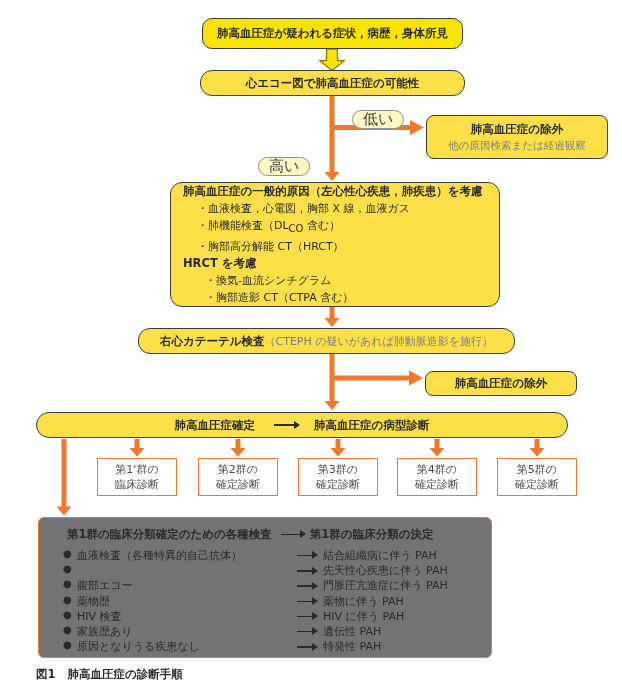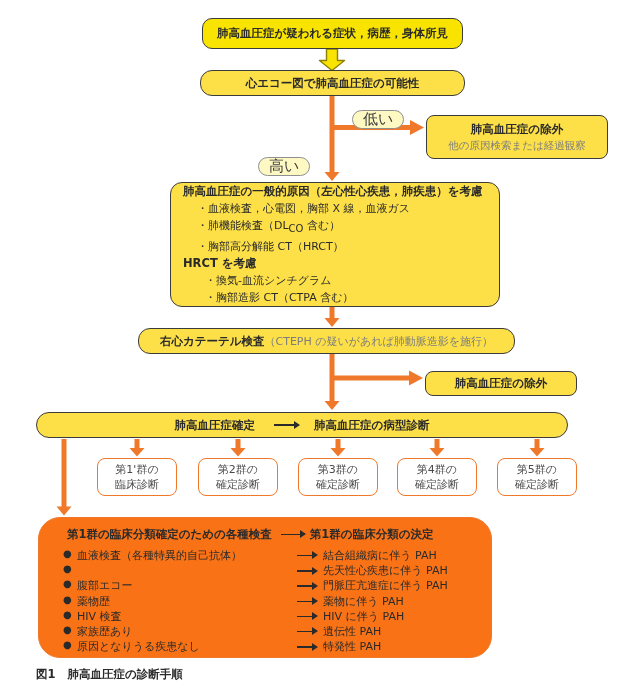--- a/index.html
+++ b/index.html
@@ -43,27 +43,27 @@
   .causes .indent2{padding-left:22px;}
   sub{font-size:10px;}
   .note{color:var(--gray-text);font-weight:normal;}
   .harrow{position:relative;display:inline-block;height:1.4px;background:var(--ink);vertical-align:middle;}
   .harrow::after{
     content:"";position:absolute;right:-5px;top:-3.6px;
     border-left:6px solid var(--ink);border-top:4.3px solid transparent;border-bottom:4.3px solid transparent;
   }
   .group-box{
     position:absolute;top:458px;width:80px;height:38px;border:1.5px solid var(--orange);
-    border-radius:8px;box-sizing:border-box;display:flex;flex-direction:column;
+    border-radius:0;box-sizing:border-box;display:flex;flex-direction:column;
     align-items:center;justify-content:center;line-height:15px;color:#4a4a4a;font-size:11px;
     background:#fff;
   }
   .panel{
     position:absolute;left:38px;top:517px;width:454px;height:141px;
-    border:1.5px solid var(--orange);border-radius:22px;box-sizing:border-box;background:#f97316;
+    border:1.5px solid var(--orange);border-radius:6px;box-sizing:border-box;background:#737373;
   }
   .panel-header{
     margin:9px 0 0 28px;font-weight:bold;font-size:11.5px;display:flex;align-items:center;gap:9px;
     white-space:nowrap;
   }
   .panel-rows{margin-top:6px;}
   .prow{position:relative;height:15.2px;white-space:nowrap;}
   .prow .bullet{position:absolute;left:24px;top:0;font-size:10px;}
   .prow .test{position:absolute;left:38px;top:0;}
   .prow .rarrow{position:absolute;left:258px;top:7px;width:16px;}

